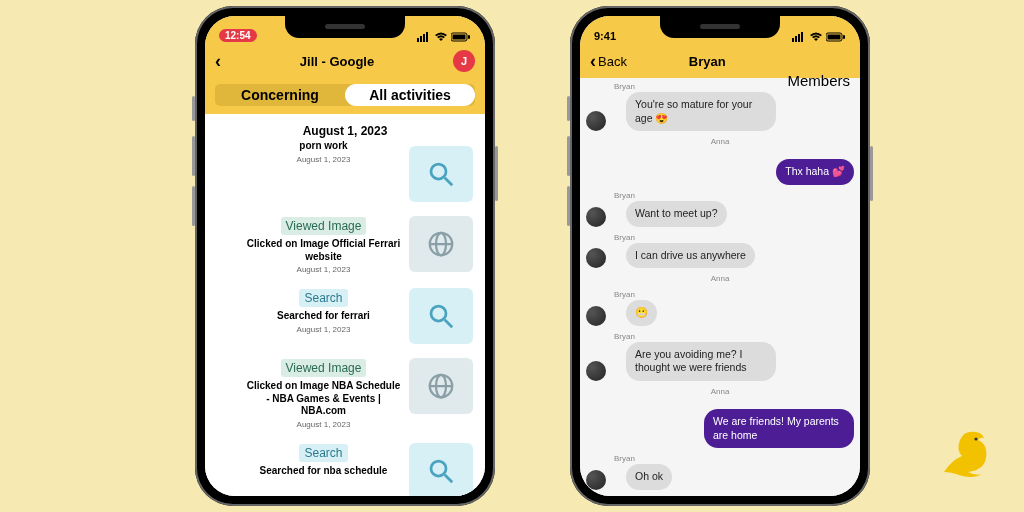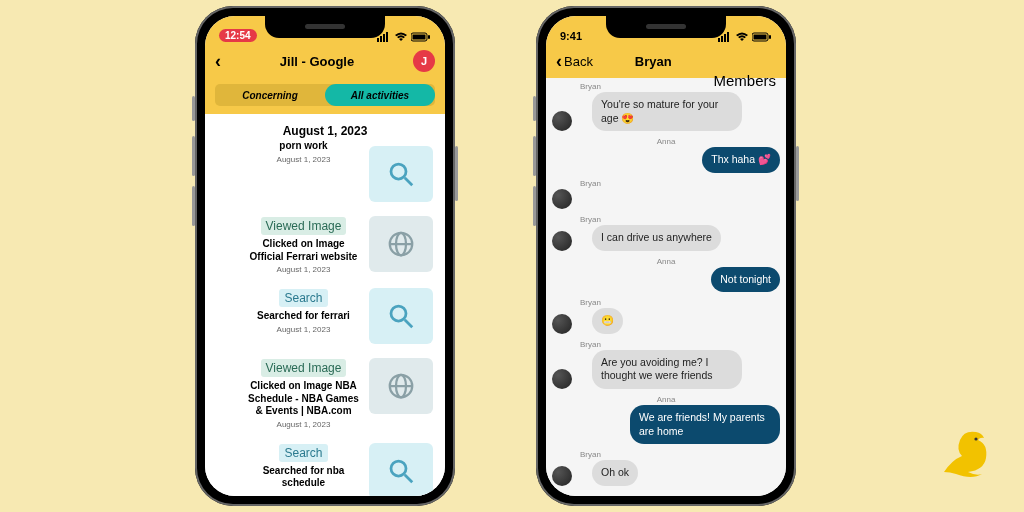--- a/index.html
+++ b/index.html
@@ -6,29 +6,29 @@
   body {
     background: #f7e9b2;
     width: 1024px;
     height: 512px;
     font-family: -apple-system, Helvetica, Arial, sans-serif;
     position: relative;
     overflow: hidden;
   }
   .phone {
     position: absolute;
-    width: 260px;
+    width: 300px;
     height: 500px;
     background: #000;
     border-radius: 38px;
     top: 6px;
     box-shadow: 0 0 0 2px #666 inset;
   }
   .phone.left { left: 195px; }
-  .phone.right { left: 536px; }
+  .phone.right { left: 570px; }
   .side-btn {
     position: absolute;
     background: #999;
     border-radius: 2px;
   }
   .side-btn.l1 { left: -3px; top: 90px; width: 3px; height: 25px; }
   .side-btn.l2 { left: -3px; top: 130px; width: 3px; height: 40px; }
   .side-btn.l3 { left: -3px; top: 180px; width: 3px; height: 40px; }
   .side-btn.r1 { right: -3px; top: 140px; width: 3px; height: 55px; }
   .screen {
@@ -100,27 +100,26 @@
   .seg-track {
     display: flex;
     background: #e0b63b;
     border-radius: 5px;
     overflow: hidden;
     height: 22px;
   }
   .seg-item {
     flex: 1;
     display: flex; align-items: center; justify-content: center;
-    font-size: 10px;
+    font-size: 14px;
     font-weight: 600;
     cursor: pointer;
-    font-style: italic;
   }
   .seg-item.active {
-    background: #14b8a6;
+    background: #ffffff;
     border-radius: 11px;
   }
   .content {
     overflow-y: hidden;
     height: calc(100% - 28px - 34px - 36px);
     background: #fff;
     text-align: center;
   }
   .date-header {
     font-size: 12px;
@@ -197,21 +196,21 @@
   .bubble {
     max-width: 150px;
     padding: 6px 9px;
     border-radius: 14px;
     font-size: 10.5px;
     line-height: 1.3;
     text-align: left;
     display: inline-block;
   }
   .bubble.grey { background: #dcdcdc; color: #222; margin-left: 16px; }
-  .bubble.blue { background: #0c4a6e; color: #fff; }
+  .bubble.blue { background: #4c1d95; color: #fff; margin-top: 12px; }
   
   .bird {
     position: absolute;
     right: 28px;
     bottom: 28px;
     width: 64px; height: 64px;
   }
 </style>
 </head>
 <body>
@@ -394,36 +393,34 @@
         <div class="sender">Anna</div>
         <div class="msg-line">
             <div class="bubble blue">Thx haha 💕</div>
           </div>
       </div>
 
       <div class="msg-group left">
         <div class="sender">Bryan</div>
         <div class="msg-line">
             <div class="msg-avatar"></div>
+            <div class="bubble grey">Want to meet up?</div>
           </div>
       </div>
 
       <div class="msg-group left">
         <div class="sender">Bryan</div>
         <div class="msg-line">
             <div class="msg-avatar"></div>
             <div class="bubble grey">I can drive us anywhere</div>
           </div>
       </div>
 
       <div class="msg-group right">
         <div class="sender">Anna</div>
-        <div class="msg-line">
-            <div class="bubble blue">Not tonight</div>
-          </div>
       </div>
 
       <div class="msg-group left">
         <div class="sender">Bryan</div>
         <div class="msg-line">
             <div class="msg-avatar"></div>
             <div class="bubble grey">😬</div>
           </div>
       </div>
 

